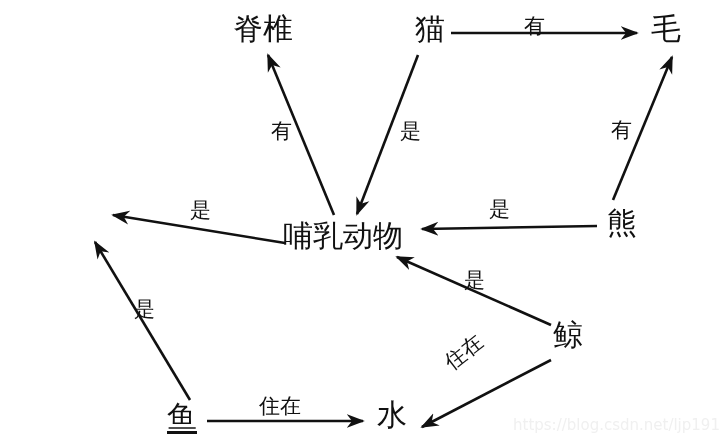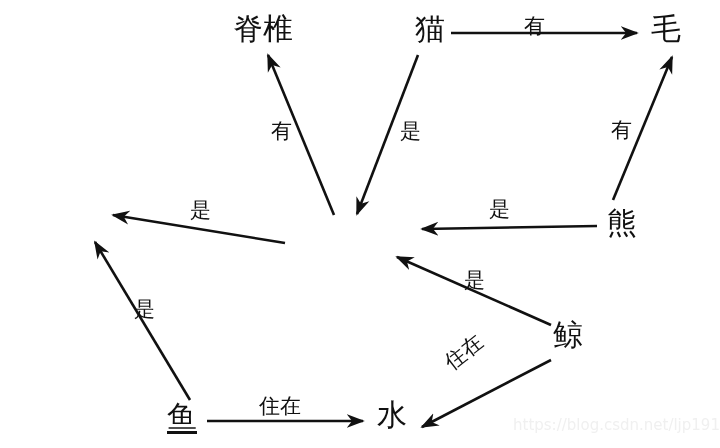--- a/index.html
+++ b/index.html
@@ -87,20 +87,21 @@
     <line x1="551" y1="360" x2="422" y2="427" stroke="#111111" stroke-width="2.6" marker-end="url(#arrow)"></line>
   </svg>
 
   <div class="node-label" style="left:233px; top:14px;">脊椎</div>
 
   <div class="node-label" style="left:415px; top:14px;">猫</div>
 
   <div class="node-label" style="left:651px; top:14px;">毛</div>
 
 
+  <div class="node-label" style="left:283px; top:221px;">哺乳动物</div>
 
   <div class="node-label" style="left:607px; top:208px;">熊</div>
 
   <div class="node-label" style="left:553px; top:320px;">鲸</div>
 
   <div class="node-label underlined" style="left:167px; top:402px;">鱼</div>
 
   <div class="node-label" style="left:377px; top:400px;">水</div>
 
   <div class="edge-label" style="left:271px; top:121px;">有</div>

